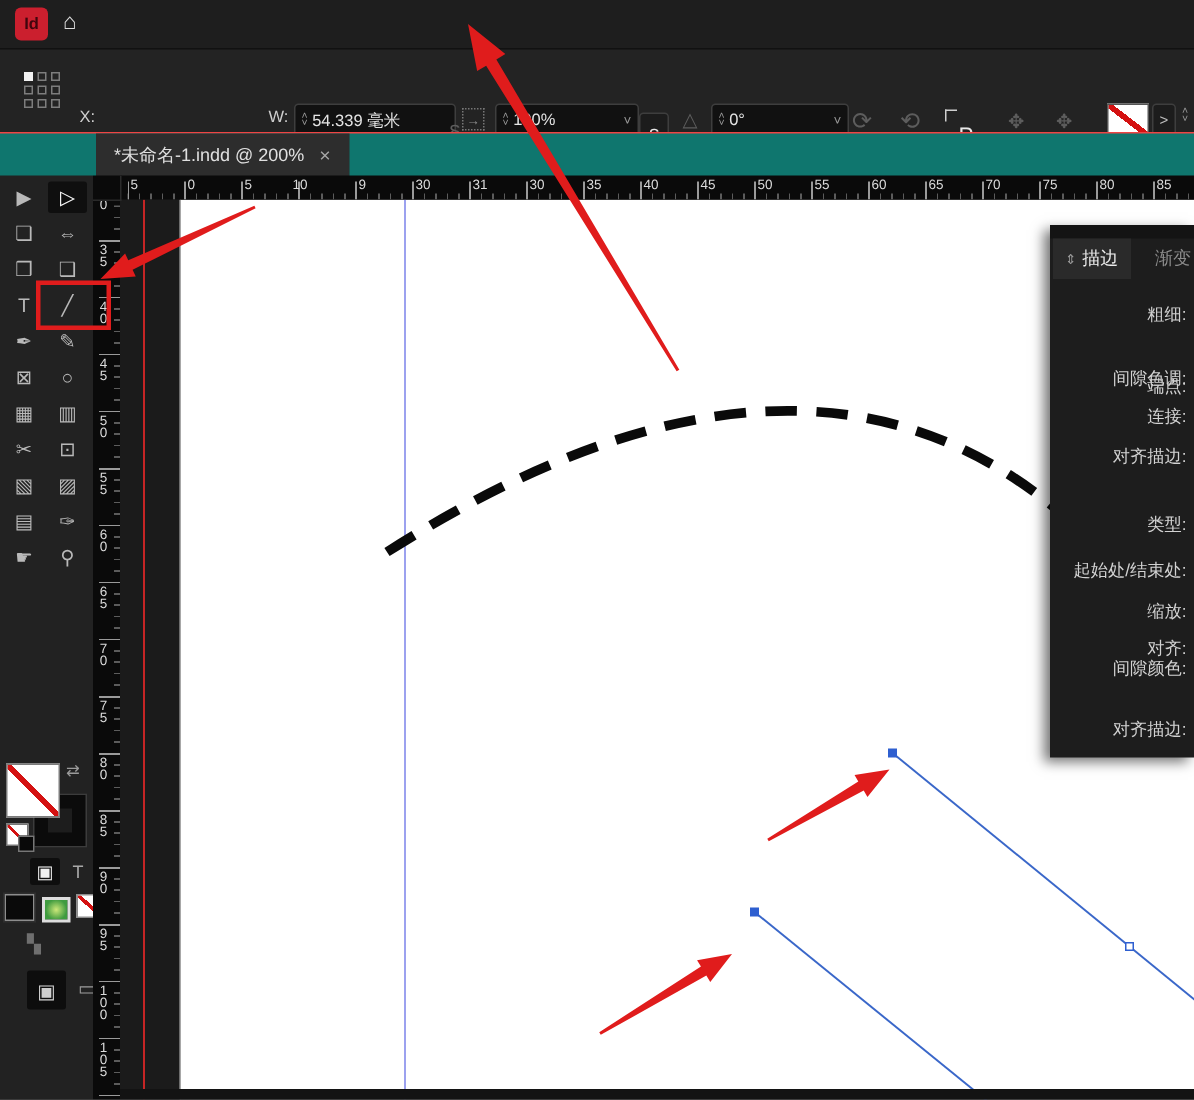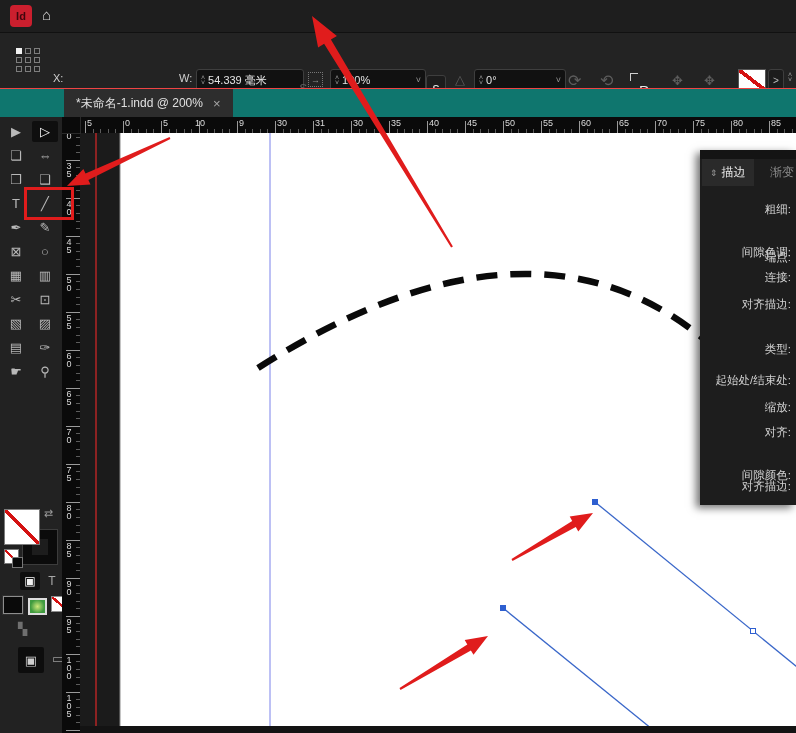--- a/index.html
+++ b/index.html
@@ -340,21 +340,21 @@
     <div id="panelrows">
         <div class="prow" style="top: 52px;">粗细:</div>
         <div class="prow" style="top: 72px; margin-top: 28px;">端点:</div>
         <div class="prow" style="top: 95px;">间隙色调:</div>
         <div class="prow" style="top: 120px; text-align: right;">连接:</div>
         <div class="prow" style="top: 147px;">对齐描边:</div>
         <div class="prow" style="top: 192px;">类型:</div>
         <div class="prow" style="top: 223px;">起始处/结束处:</div>
         <div class="prow" style="top: 250px;">缩放:</div>
         <div class="prow" style="top: 275px;">对齐:</div>
-        <div class="prow" style="top: 318px;">间隙颜色:</div>
+        <div class="prow" style="top: 288px;">间隙颜色:</div>
         <div class="prow" style="top: 329px;">对齐描边:</div>
       </div>
   </div>
 
   <div id="linetoolbox"></div>
   <svg id="overlay" viewBox="0 0 796 733">
     <path d="M452.9,246.5 L330.9,39.6 L336.9,36 L312,16 L318.1,47.4 L324.1,43.8 L451.1,247.5 Z" fill="#e01c1c"></path>
     <path d="M169.6,137.1 L85.5,173.5 L83.4,169 L67,186 L90.5,184.4 L88.4,179.9 L170.4,138.9 Z" fill="#e01c1c"></path>
     <path d="M512.5,560.9 L575.8,527 L578.3,531.4 L593,513 L569.7,516.6 L572.2,521 L511.5,559.1 Z" fill="#e01c1c"></path>
     <path d="M400.5,689.9 L470.9,650.4 L473.5,654.7 L488,636 L464.7,640.1 L467.3,644.4 L399.5,688.1 Z" fill="#e01c1c"></path>

